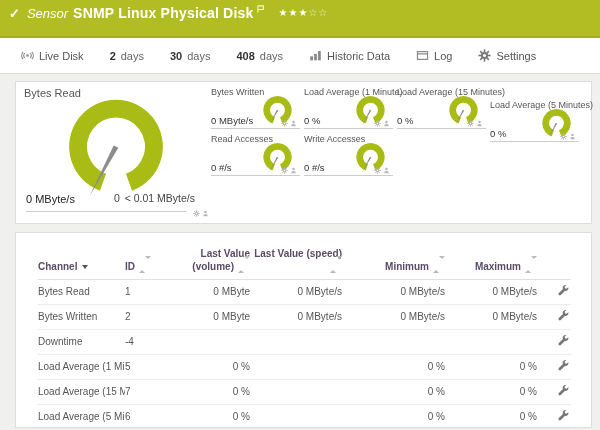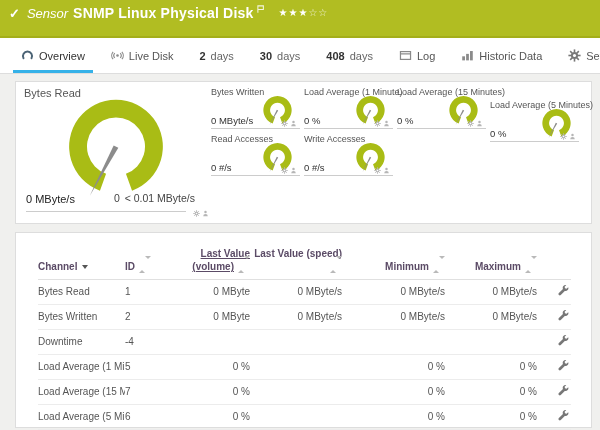--- a/index.html
+++ b/index.html
@@ -92,21 +92,21 @@
     font-size:10px; color:#5b4b66; font-weight:bold; text-align:left;
     vertical-align:bottom; padding:2px 0 7px 0; border-bottom:1px solid #e0e0e0;
     cursor:pointer;
   }
   td {
     font-size:10px; color:#555; padding:5px 0 6px 0;
     border-bottom:1px solid #ececec; white-space:nowrap; overflow:hidden;
   }
   .col-ch  { width:87px; }
   .col-id  { width:49px; }
-  .col-lv  { width:76px;text-decoration:underline; }
+  .col-lv  { width:76px; }
   .col-ls  { width:92px; }
   .col-min { width:103px; }
   .col-max { width:92px; }
   .col-ic  { width:34px; }
   .ta-r { text-align:right; }
   .ta-ric { text-align:right; padding-right:2px; }
   .sort { display:inline-block; vertical-align:2px; margin-left:4px; }
   .tri-up   { width:0; height:0; border-left:3px solid transparent; border-right:3px solid transparent; border-bottom:3.5px solid #b9b9b9; margin-bottom:1.5px; }
   .tri-down { width:0; height:0; border-left:3px solid transparent; border-right:3px solid transparent; border-top:3.5px solid #b9b9b9; }
   .tri-solo { width:0; height:0; border-left:3.5px solid transparent; border-right:3.5px solid transparent; border-top:4.5px solid #555; display:inline-block; margin-left:5px; vertical-align:1px; }
@@ -174,28 +174,20 @@
     <span class="title">SNMP Linux Physical Disk</span>
     <span class="flagwrap"><svg>
           <use href="#i-flag"></use>
         </svg></span>
     <span class="stars"><span>★★★</span><span class="dim">☆☆</span></span>
   </div>
   <div class="hdr-status">OK</div>
 </div>
 
 <div class="tabbar">
-  <div class="tab active">
-    <span class="ticon">
-        <svg>
-          <use href="#i-overview"></use>
-        </svg>
-      </span>
-    <span>Overview</span>
-  </div>
   <div class="tab">
     <span class="ticon">
         <svg>
           <use href="#i-live"></use>
         </svg>
       </span>
     <span>Live Disk</span>
   </div>
   <div class="tab">
     <span class="num">2</span>
@@ -205,32 +197,32 @@
     <span class="num">30</span>
     <span class="unit">days</span>
   </div>
   <div class="tab">
     <span class="num">408</span>
     <span class="unit">days</span>
   </div>
   <div class="tab">
     <span class="ticon">
         <svg>
+          <use href="#i-historic"></use>
+        </svg>
+      </span>
+    <span>Historic Data</span>
+  </div>
+  <div class="tab">
+    <span class="ticon">
+        <svg>
           <use href="#i-log"></use>
         </svg>
       </span>
     <span>Log</span>
-  </div>
-  <div class="tab">
-    <span class="ticon">
-        <svg>
-          <use href="#i-historic"></use>
-        </svg>
-      </span>
-    <span>Historic Data</span>
   </div>
   <div class="tab">
     <span class="ticon">
         <svg style="color:#777">
           <use href="#i-gear"></use>
         </svg>
       </span>
     <span>Settings</span>
   </div>
 </div>

